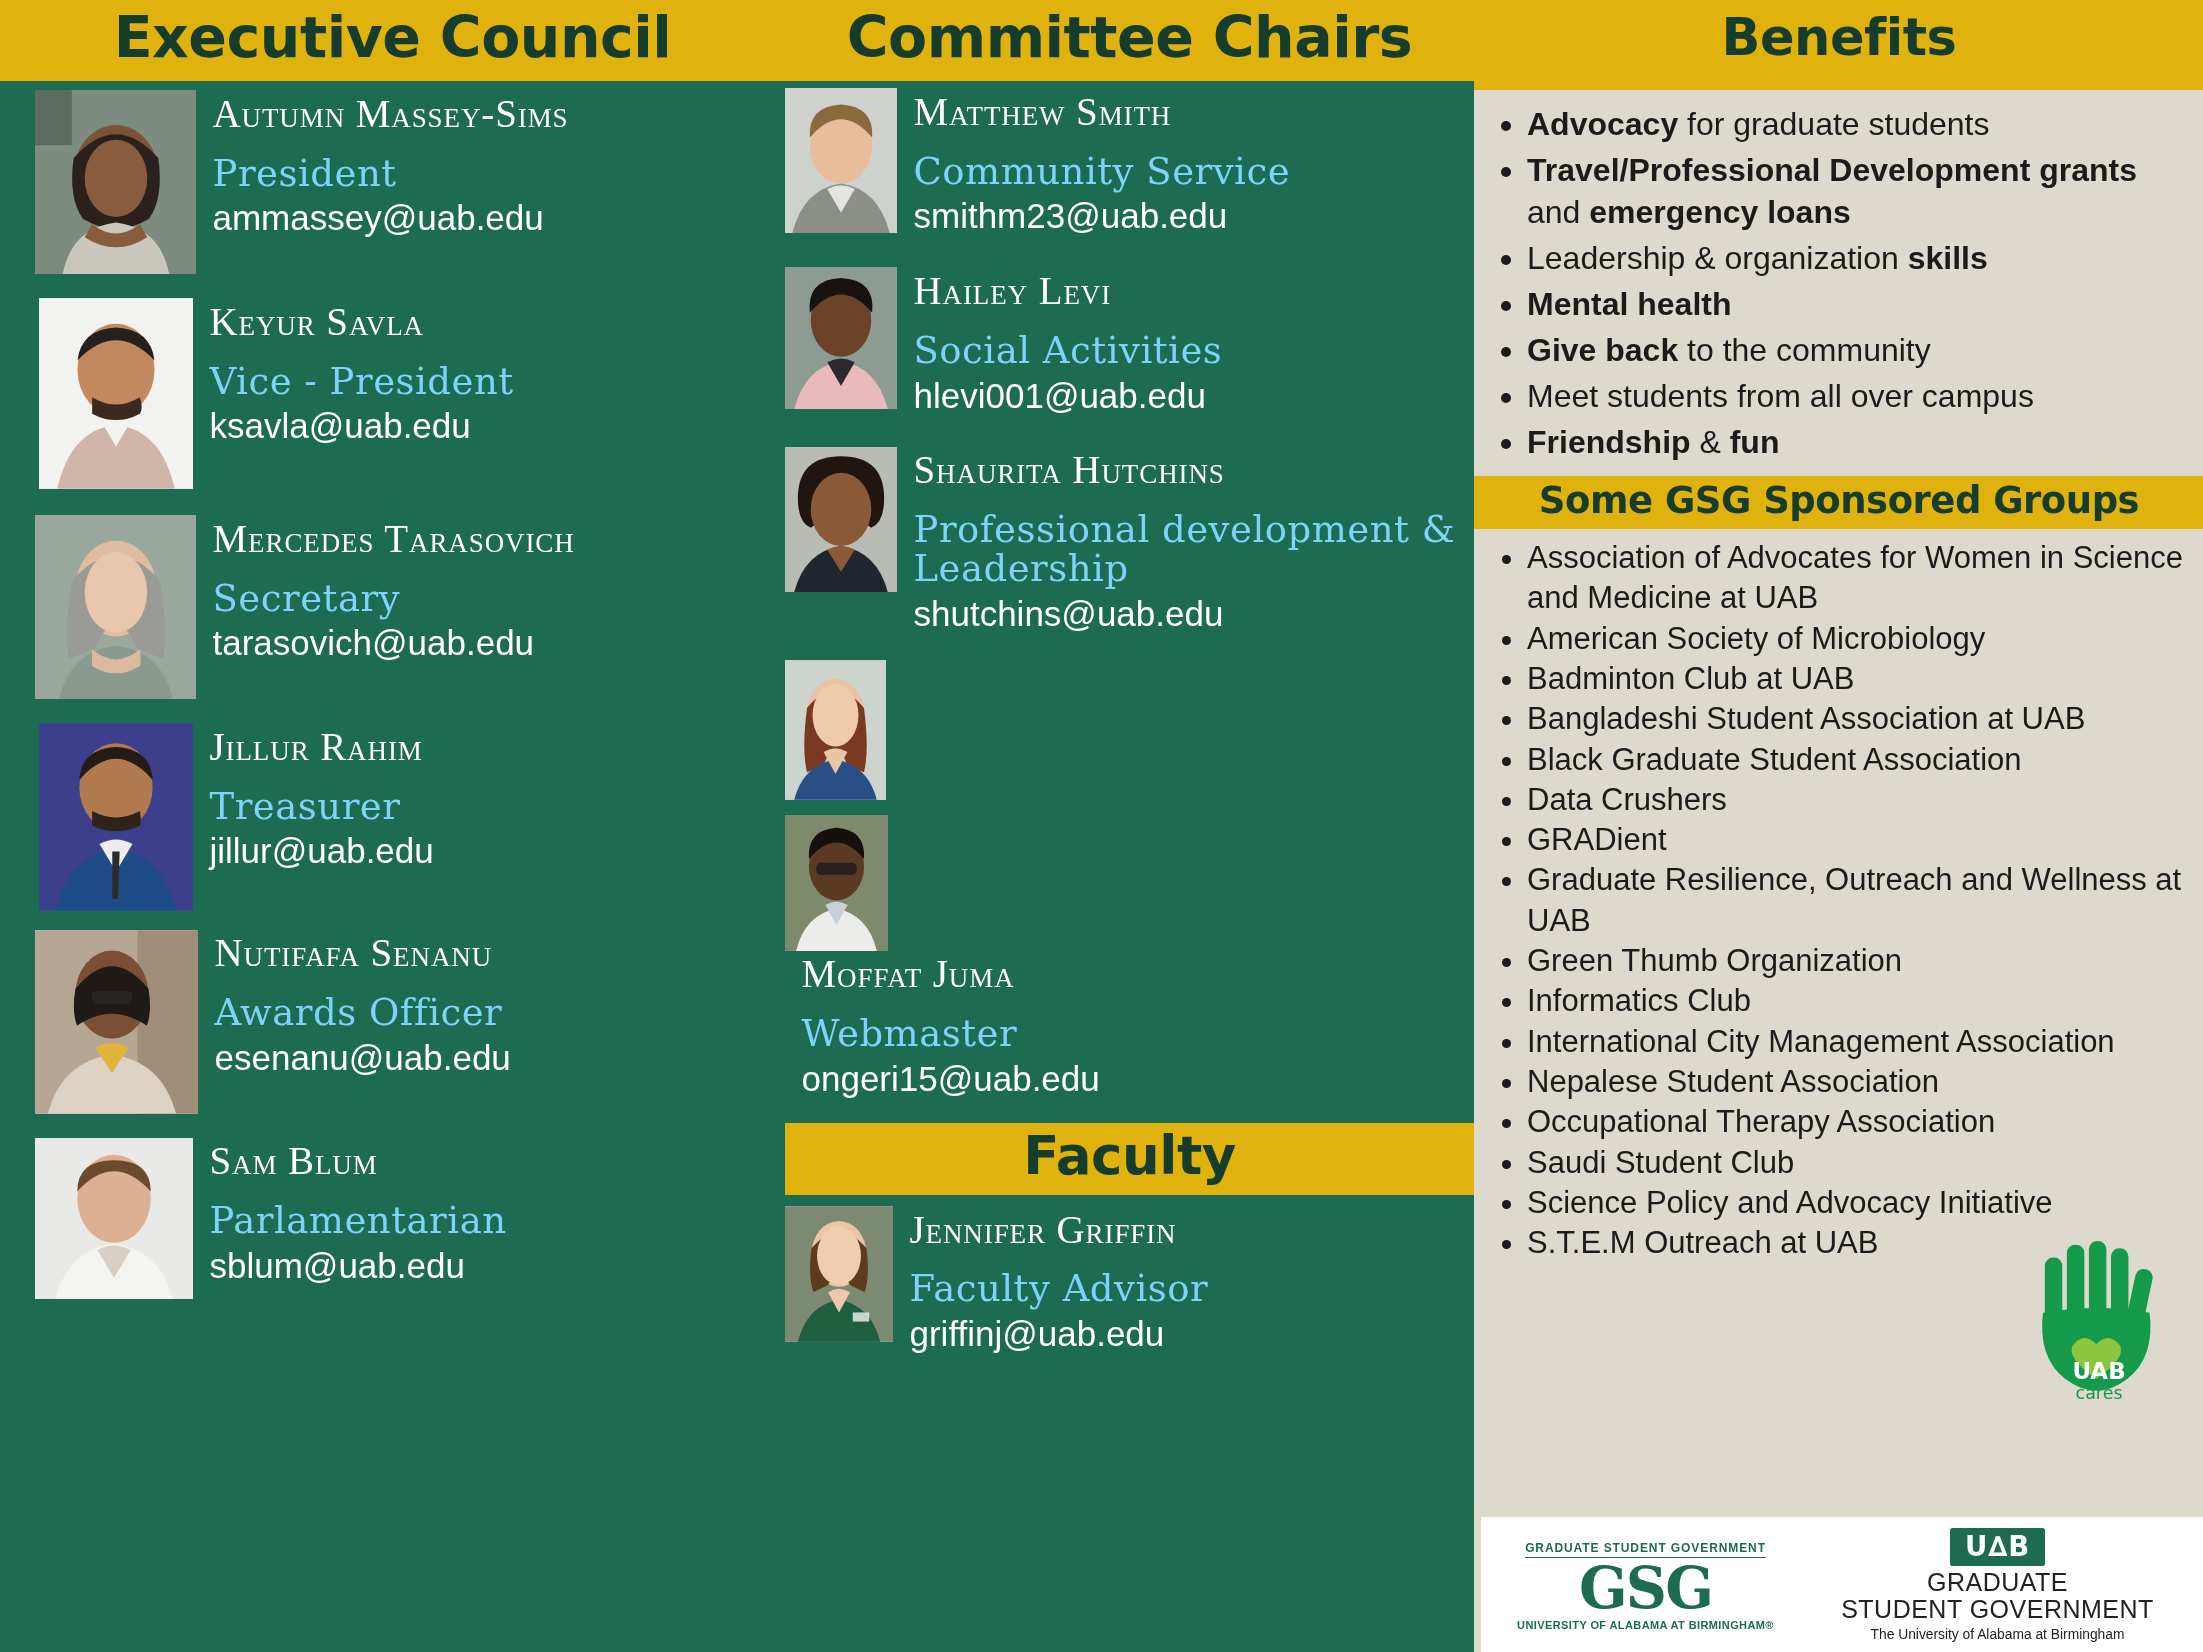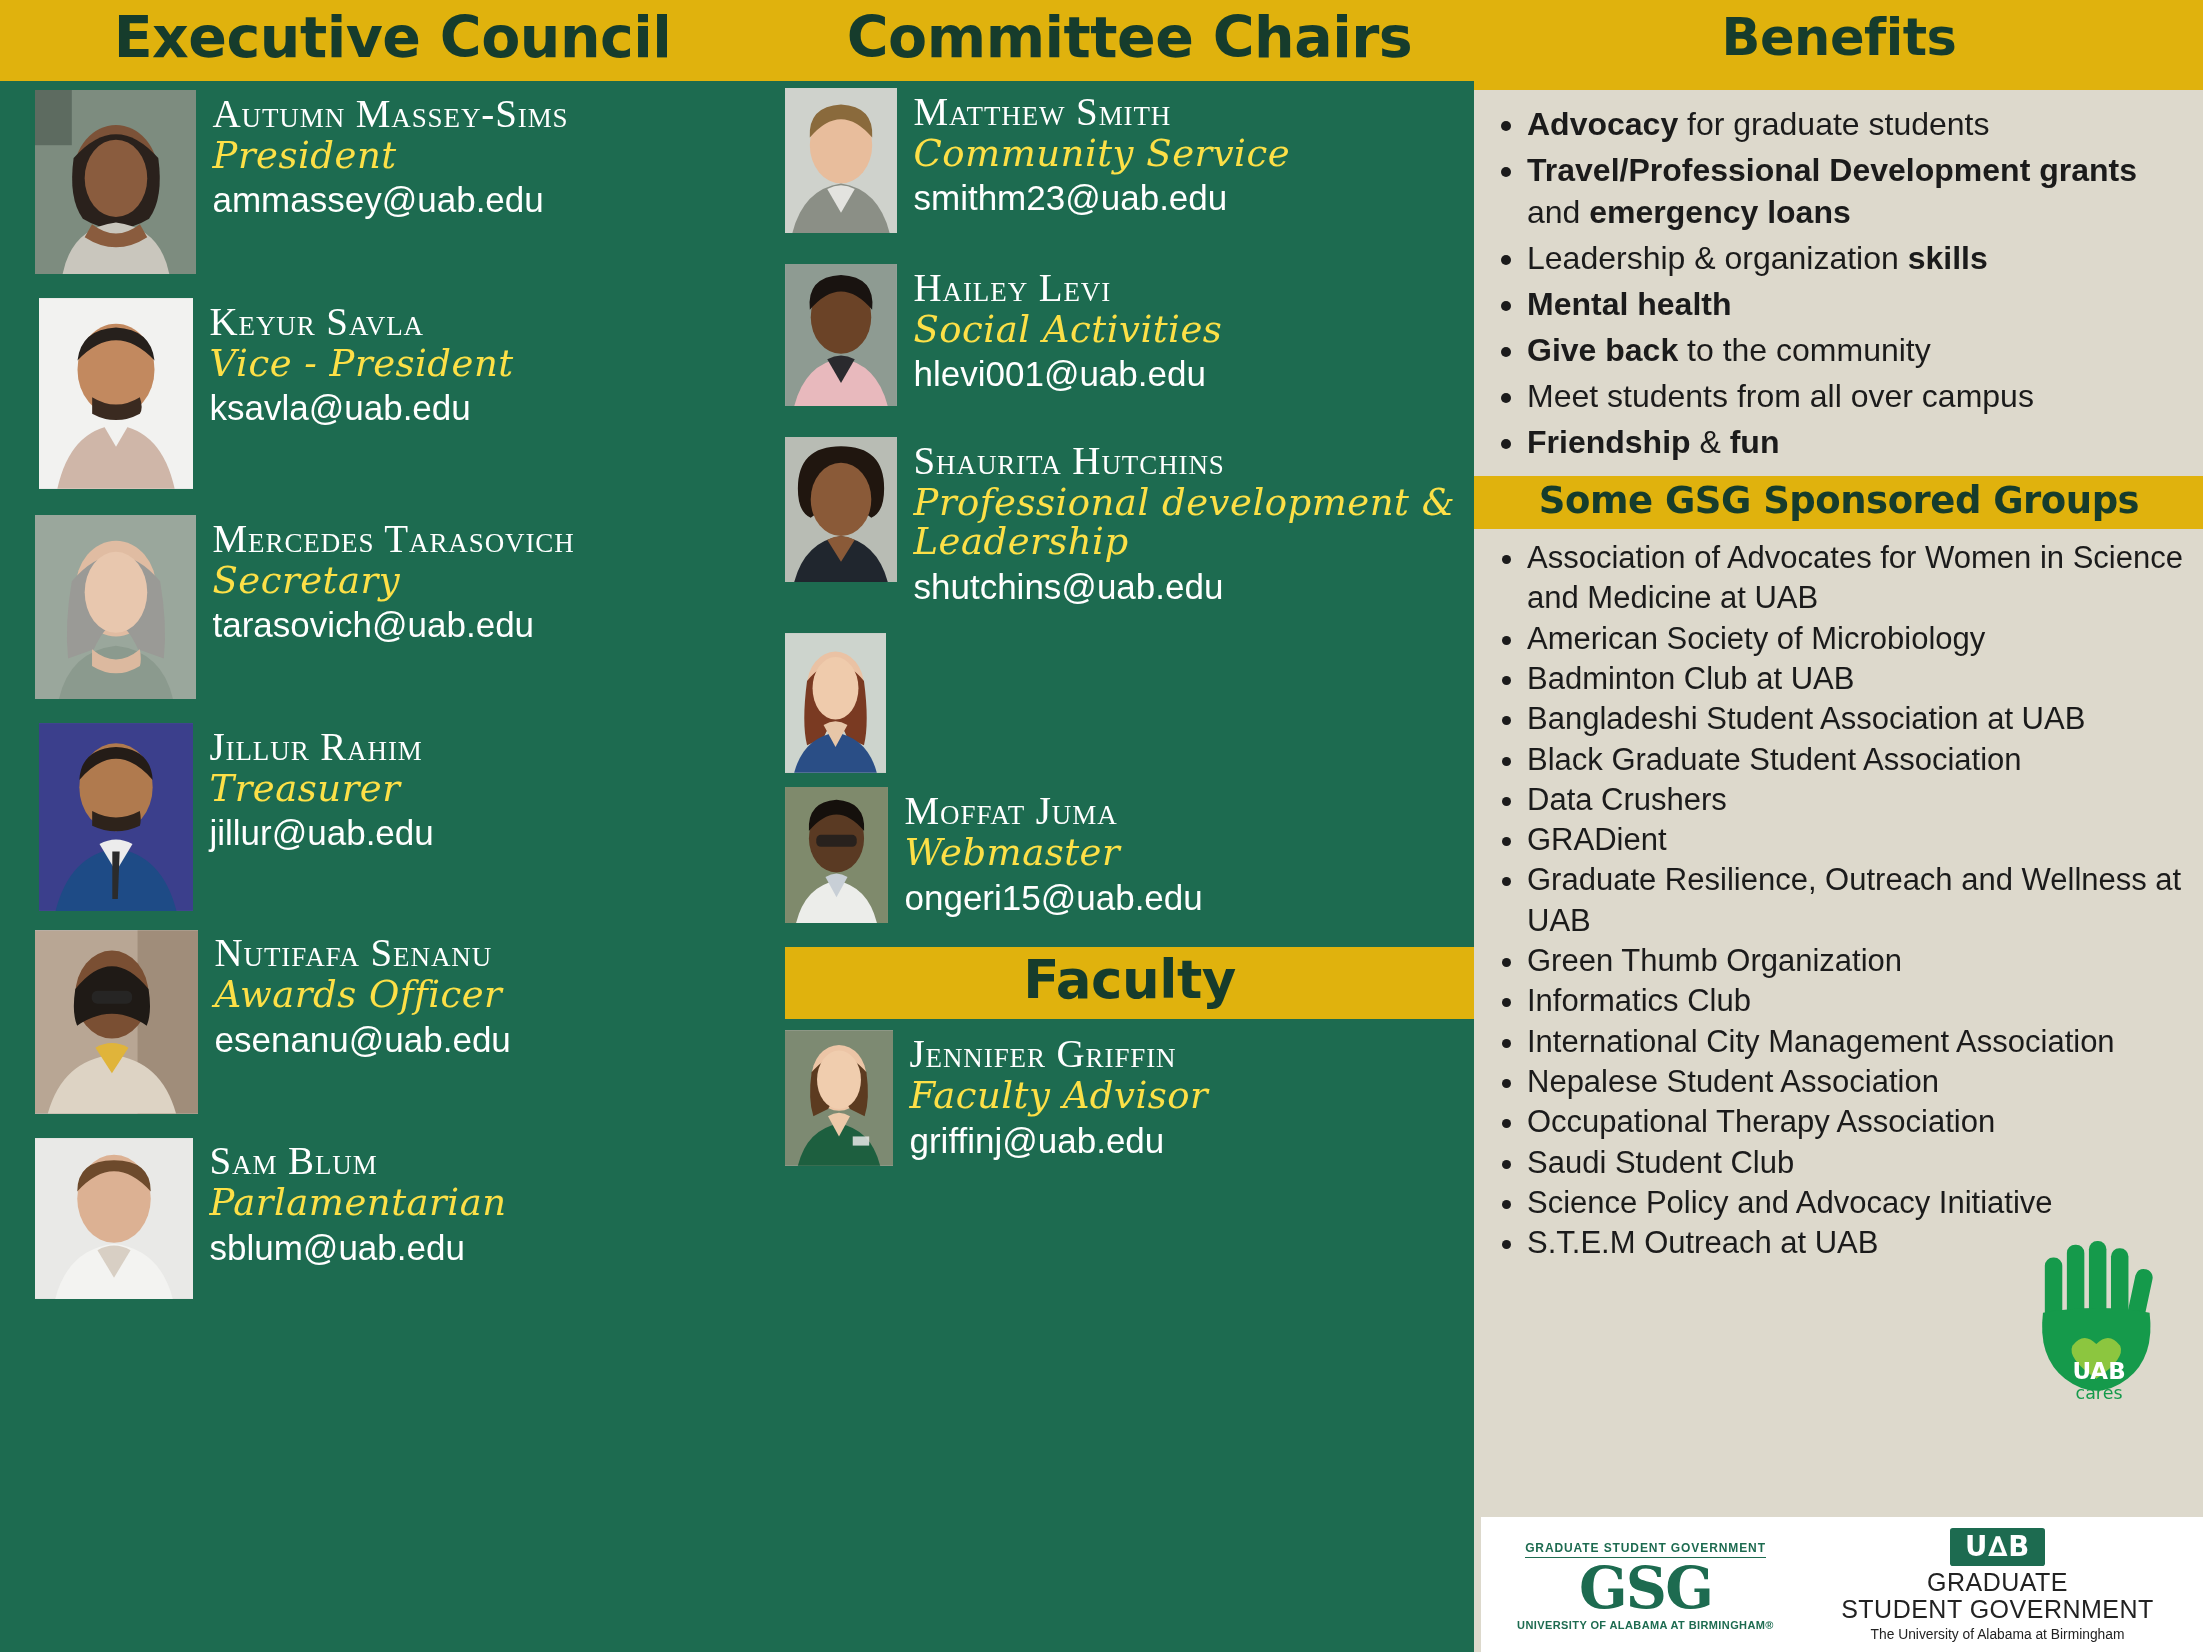--- a/index.html
+++ b/index.html
@@ -50,26 +50,25 @@
   .pname {
     font-family:"Liberation Serif", serif;
     color:#ffffff;
     font-size:39px;
     line-height:1.02;
     font-variant:small-caps;
     letter-spacing:0.9px;
     white-space:nowrap;
   }
   .prole {
-    color:#fde047;
+    color:#7dd3fc;
     font-size:37px;
-    font-style:italic;
     font-family:"DejaVu Serif", serif;
     line-height:1.06;
-    margin-top:2px;
+    margin-top:20px;
     letter-spacing:0.5px;
   }
   .pmail {
     color:#ffffff;
     font-size:35px;
     font-family:"Liberation Sans", sans-serif;
     margin-top:5.5px;
   }
 
   
@@ -327,21 +326,21 @@
             <rect width="110" height="152" fill="#cdd4cd"></rect>
             <ellipse cx="55" cy="58" rx="31" ry="38" fill="#eac2a4"></ellipse>
             <path d="M24 52 q31 -38 62 0 q6 46 0 70 l-18 -8 q-13 -32 -26 0 l-18 8 q-6 -24 0 -70z" fill="#7a3a22"></path>
             <ellipse cx="55" cy="60" rx="25" ry="34" fill="#efcbac"></ellipse>
             <path d="M10 152 q10 -38 45 -44 q35 6 45 44z" fill="#2a4e86"></path>
             <path d="M42 100 l13 24 l13 -24 q-13 -8 -26 0z" fill="#e7c6a8"></path>
           </svg>
         </div>
       </div>
 
-      <div class="person" style="margin-top:14.7px;">
+      <div class="person" style="margin-top:14.7px;flex-direction:column;">
         <div class="photo" style="width:103px;height:136px;">
           <svg width="103" height="136" viewBox="0 0 112 148">
             <rect width="112" height="148" fill="#7f8a6c"></rect>
             <ellipse cx="56" cy="56" rx="30" ry="37" fill="#5a3a23"></ellipse>
             <path d="M26 48 q30 -36 60 0 q2 -32 -30 -34 q-32 2 -30 34z" fill="#15100c"></path>
             <rect x="34" y="52" width="44" height="13" rx="5" fill="#1c1c1c" opacity="0.8"></rect>
             <path d="M12 148 q10 -40 44 -46 q34 6 44 46z" fill="#ecedea"></path>
             <path d="M44 98 l12 22 l12 -22 q-12 -8 -24 0z" fill="#c8cfd6"></path>
           </svg>
         </div>

